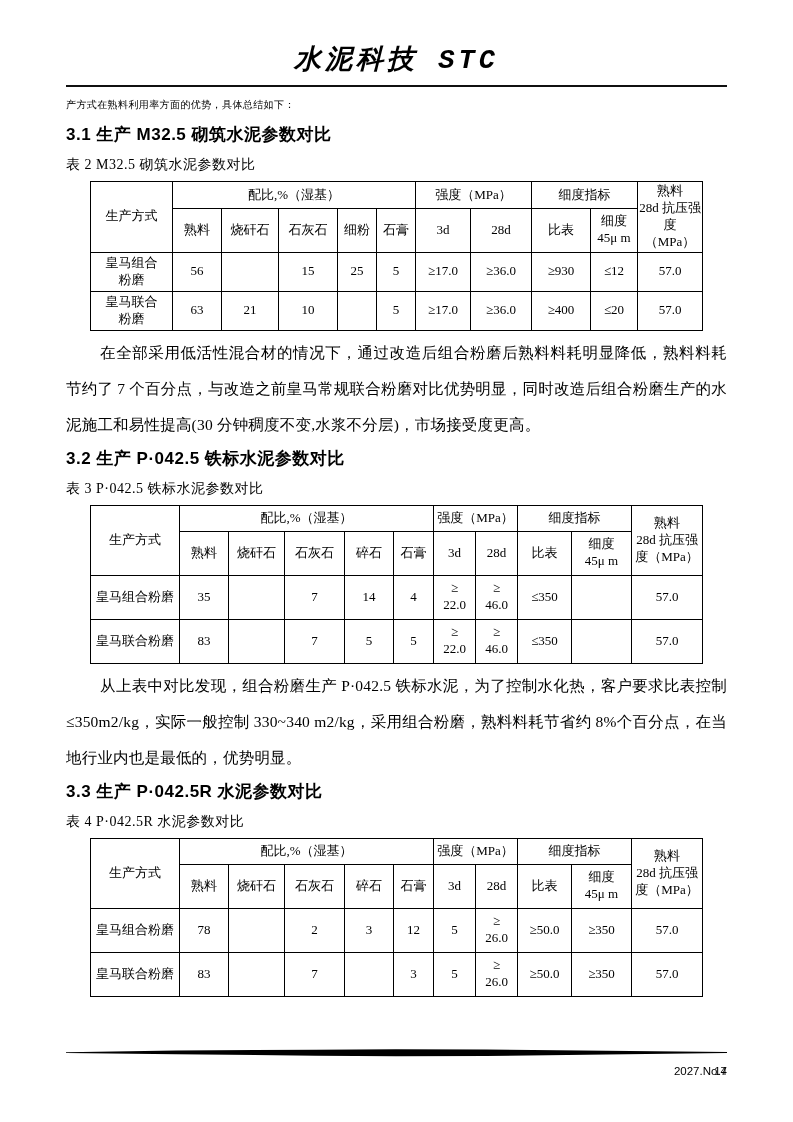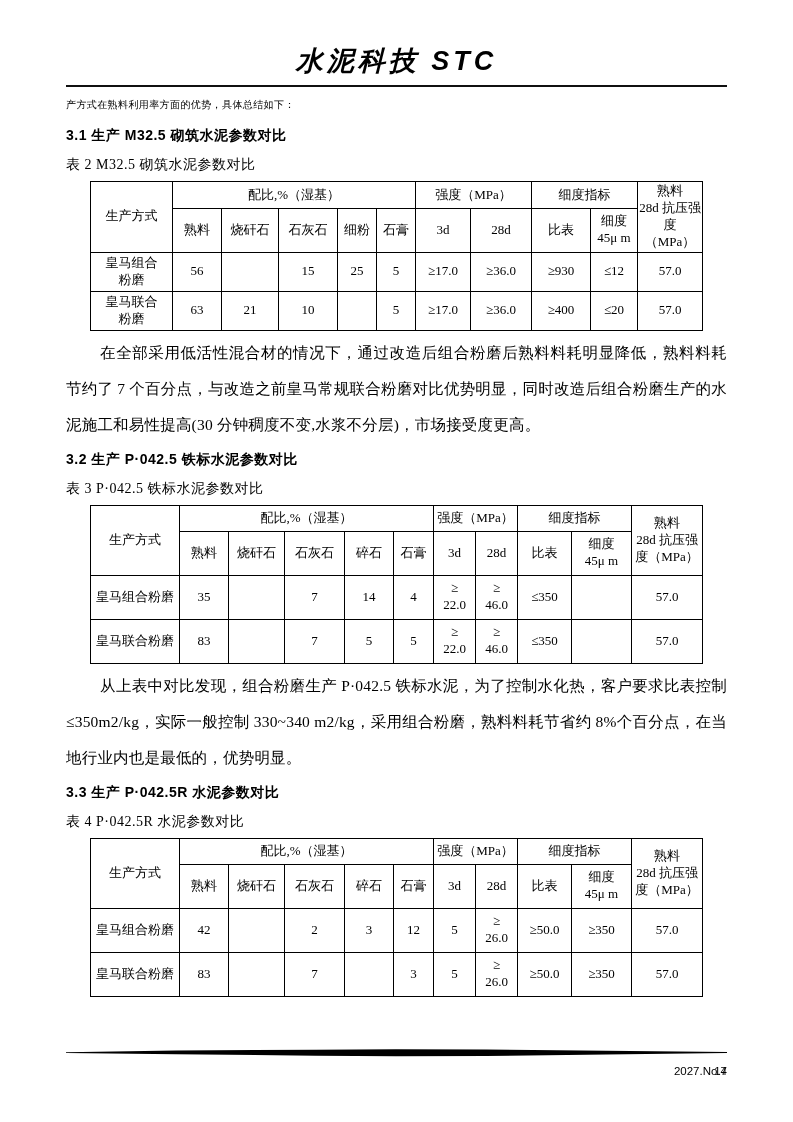--- a/index.html
+++ b/index.html
@@ -4,29 +4,29 @@
 <style>
   html,body { margin:0; padding:0; background:#e8e8e8; }
   .page {
     position:relative; width:793px; height:1122px; margin:0 auto;
     background:#ffffff; overflow:hidden;
     font-family:"Liberation Serif","DejaVu Serif",serif; color:#000;
   }
   .content { padding:0 66px; }
   .journal-title {
     margin-top:42px; text-align:center;
-    font-family:Liberation Sans, sans-serif;
+    font-family:Liberation Mono, monospace;
     font-style:italic; font-weight:bold; font-size:27px; line-height:38px;
     letter-spacing:4px;
   }
   .header-rule { border-bottom:2.5px solid #101010; margin-top:5px; }
   .intro { margin-top:4px; font-size:10px; line-height:28px; letter-spacing:0.4px; }
   .sec-heading {
     margin:4px 0 0 0; font-family:"Liberation Sans","DejaVu Sans",sans-serif;
-    font-weight:bold; font-size:14px; line-height:24px; letter-spacing:0.5px;
+    font-weight:bold; font-size:17px; line-height:24px; letter-spacing:0.5px;
   }
   .tbl-caption { margin-top:8px; height:20px; text-align:left; font-size:14px; line-height:20px; letter-spacing:0.5px; }
   table.params {
     margin:6px auto 0 auto; border-collapse:collapse; table-layout:fixed;
     width:612px; font-size:13px;
   }
   table.params td {
     border:1.2px solid #000; text-align:center; vertical-align:middle;
     padding:1px 1px; white-space:pre-line; line-height:1.3; overflow:hidden;
   }
@@ -236,21 +236,21 @@
         <td>碎石</td>
         <td>石膏</td>
         <td>3d</td>
         <td>28d</td>
         <td>比表</td>
         <td>细度
 45μ m</td>
       </tr>
       <tr class="drow-t3">
         <td>皇马组合粉磨</td>
-        <td>42</td>
+        <td>78</td>
         <td></td>
         <td>2</td>
         <td>3</td>
         <td>12</td>
         <td>5</td>
         <td>≥
 26.0</td>
         <td>≥50.0</td>
         <td>≥350</td>
         <td>57.0</td>

